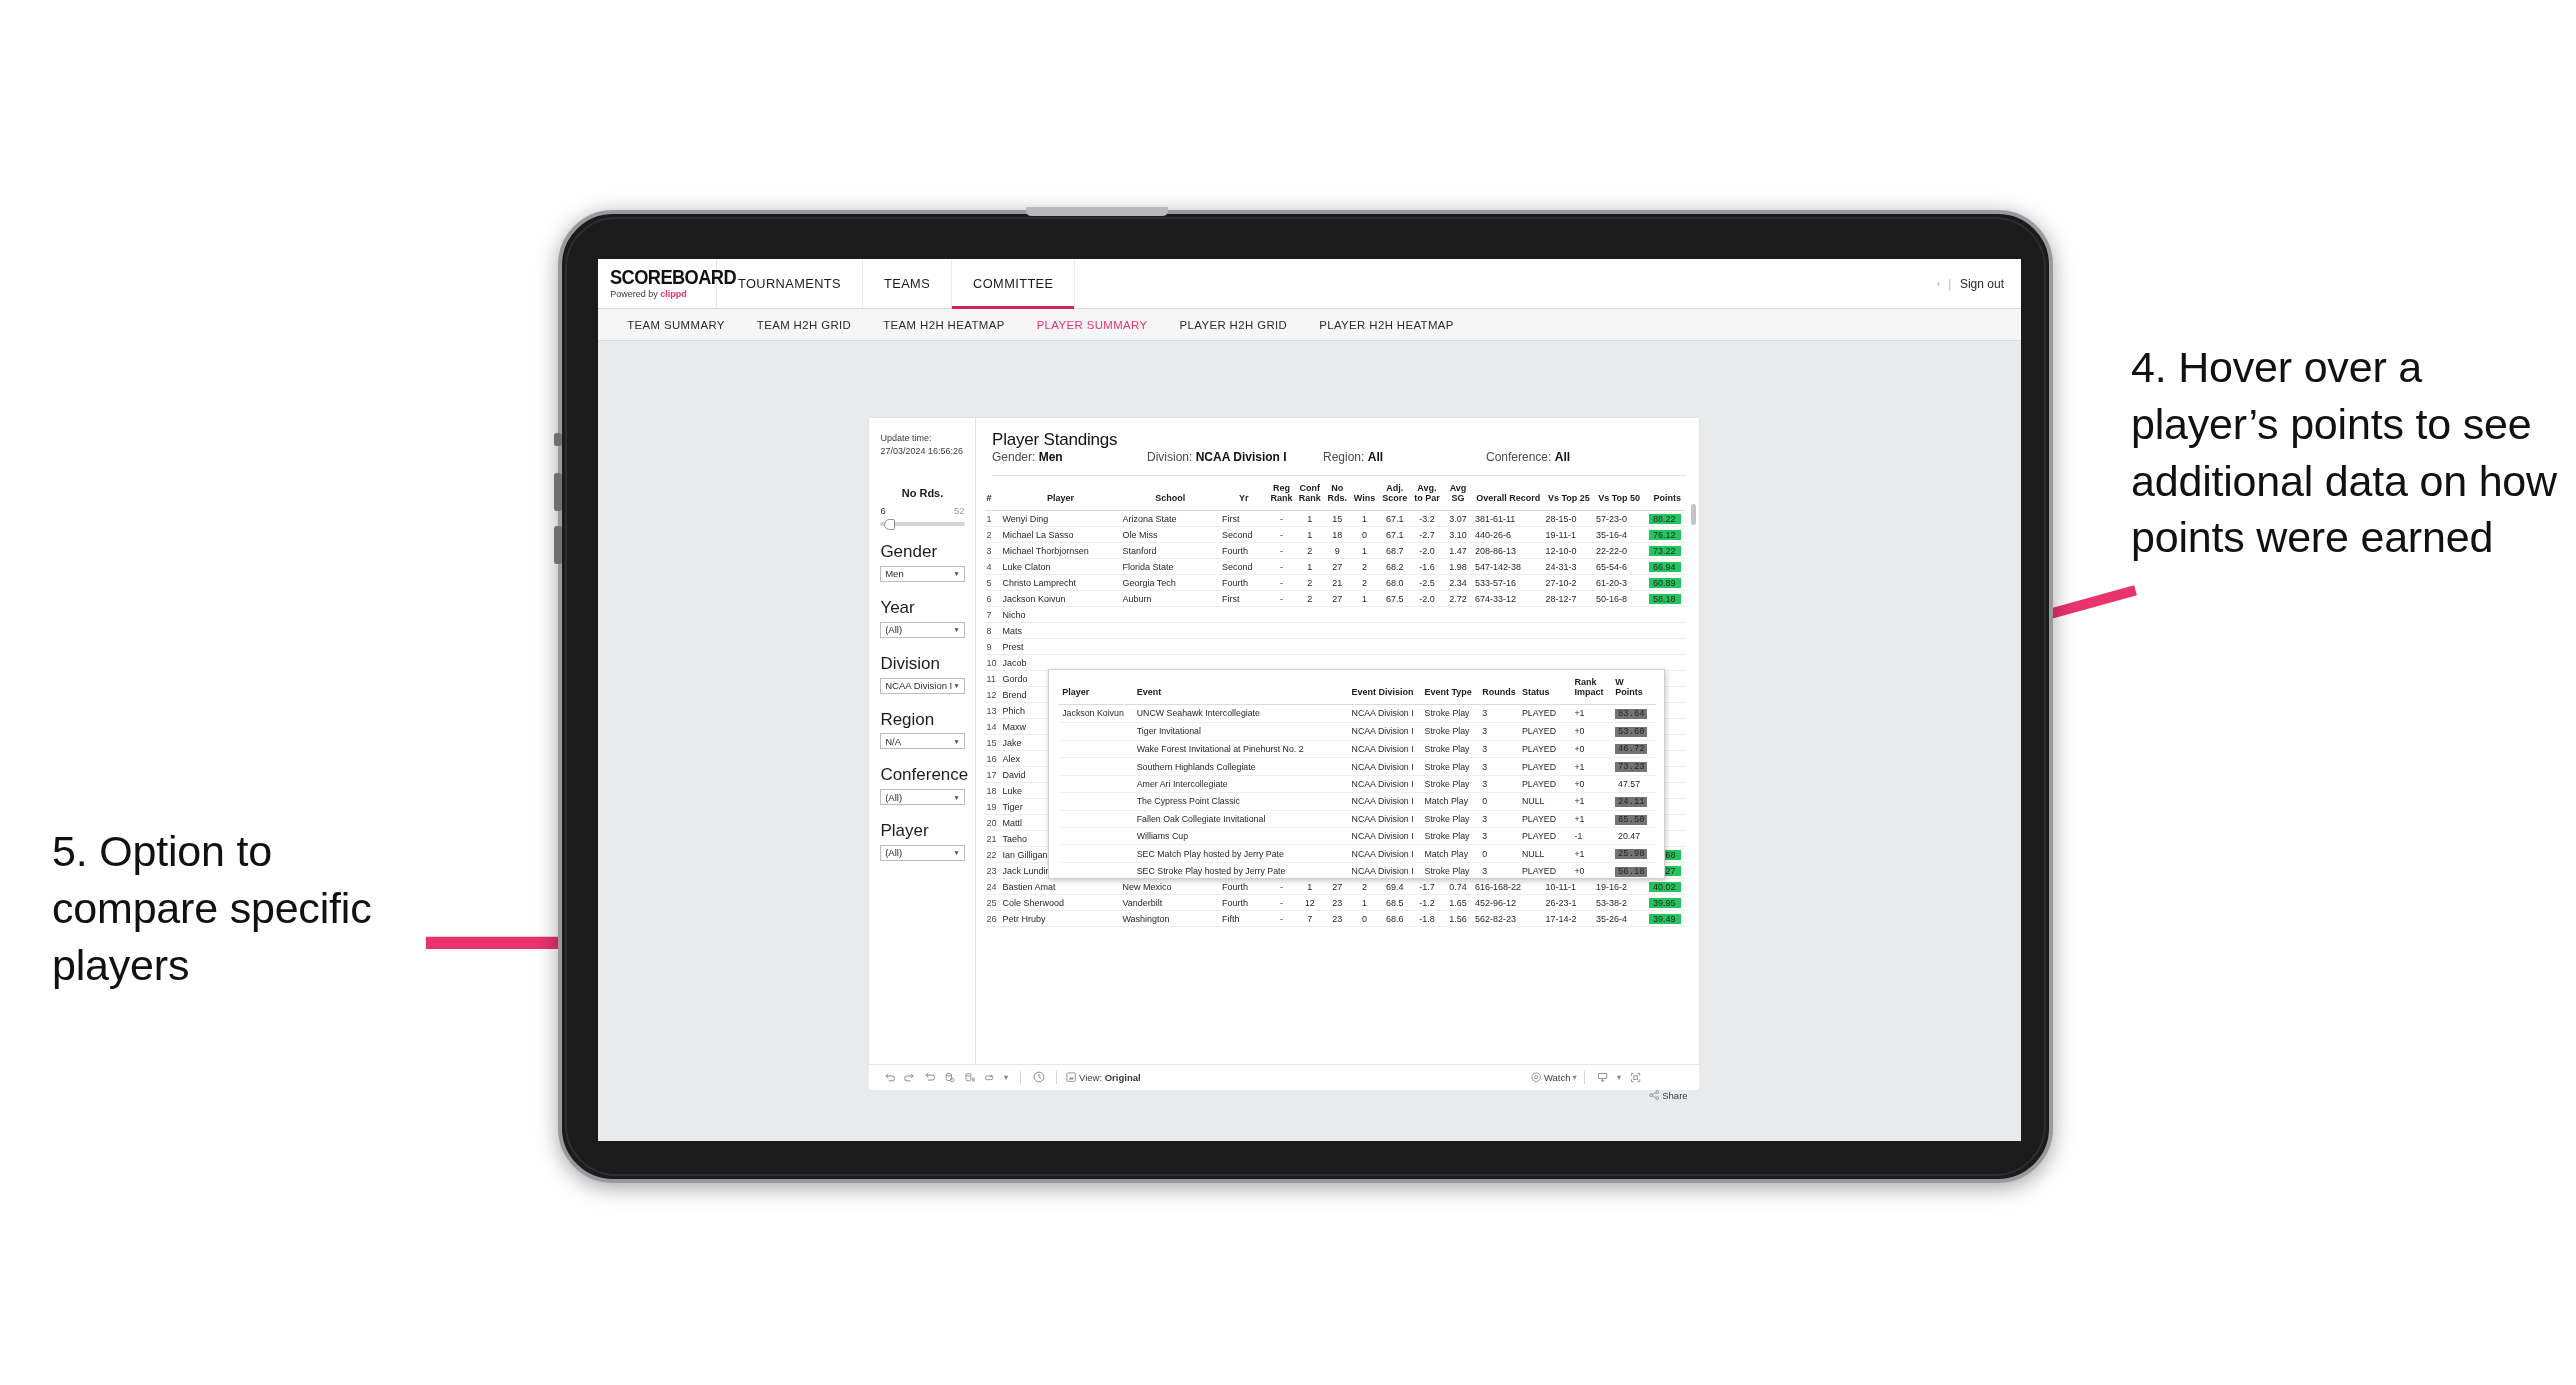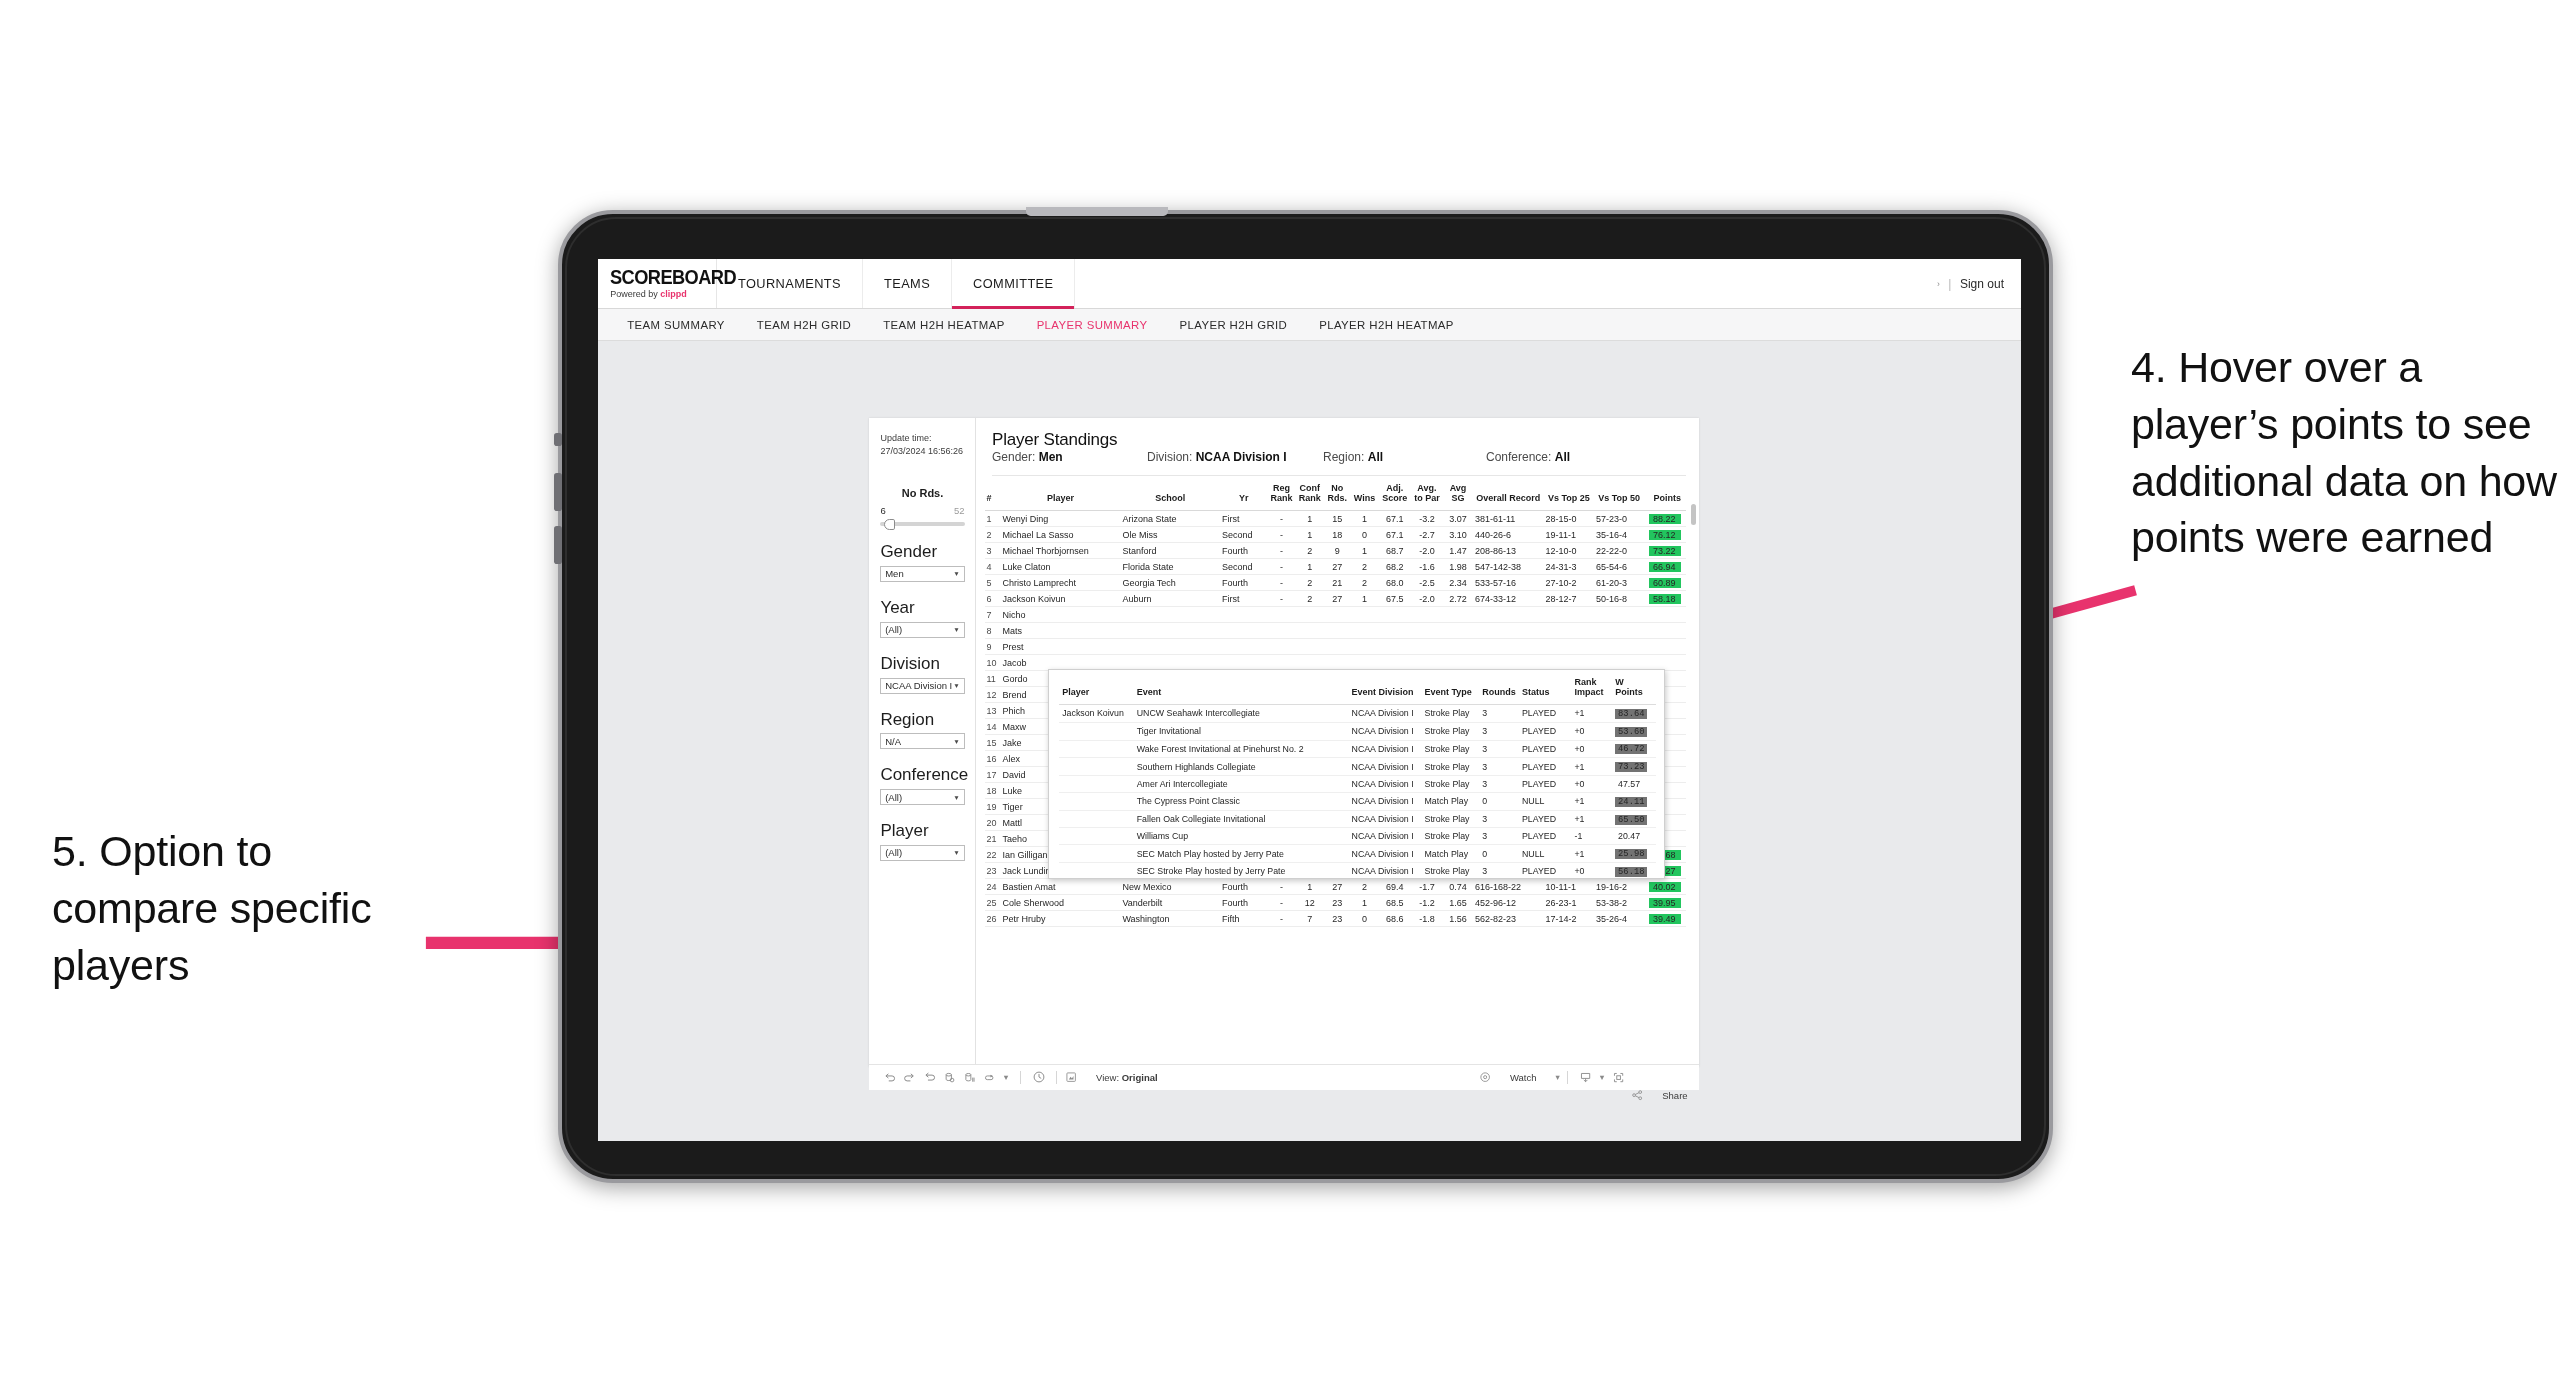--- a/index.html
+++ b/index.html
@@ -229,21 +229,21 @@
     height: 26.5px; border-top: 0.9px solid #e4e4e4;
     display: flex; align-items: center; gap: 0;
     padding: 0 11.4px 0 10.4px; font-size: 9.5px; color: #5b5b5b;
     background: #fff;
   }
   .tb-ico {
     width: 20px; height: 17px; display: flex; align-items: center; justify-content: center;
     cursor: pointer; color: #7a7a7a;
   }
   .tb-sep { width: 0.9px; height: 12.3px; background: #d6d6d6; margin: 0 7.6px; }
-  .tb-txt { display: flex; align-items: center; gap: 19px; cursor: pointer; color: #3b3b3b; }
+  .tb-txt { display: flex; align-items: center; gap: 2px; cursor: pointer; color: #3b3b3b; }
   .tb-txt b { font-weight: bold; }
   #tb-spacer { flex: 1; }
   svg { display: block; }
 </style>
 </head>
 <body>
 
 <div class="annot" id="annot-right">4. Hover over a player’s points to see additional data on how points were earned</div>
 <div class="annot" id="annot-left">5. Option to compare specific players</div>
 

